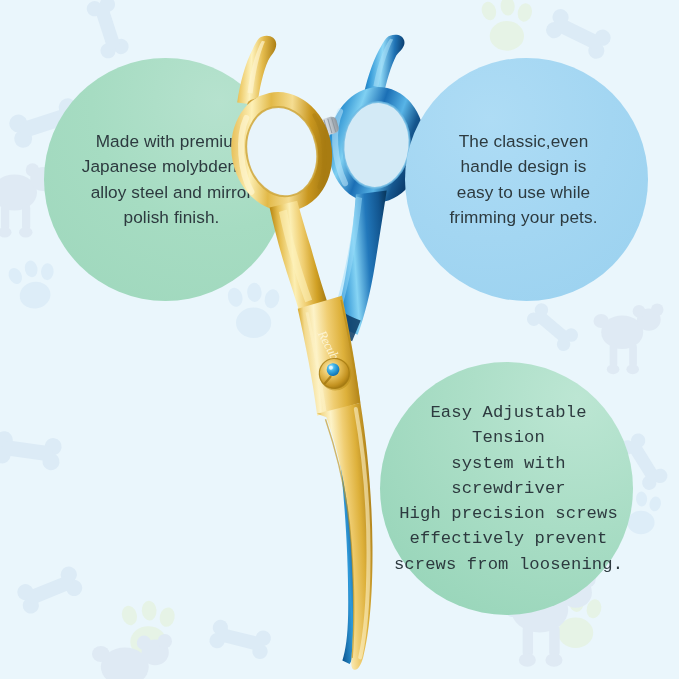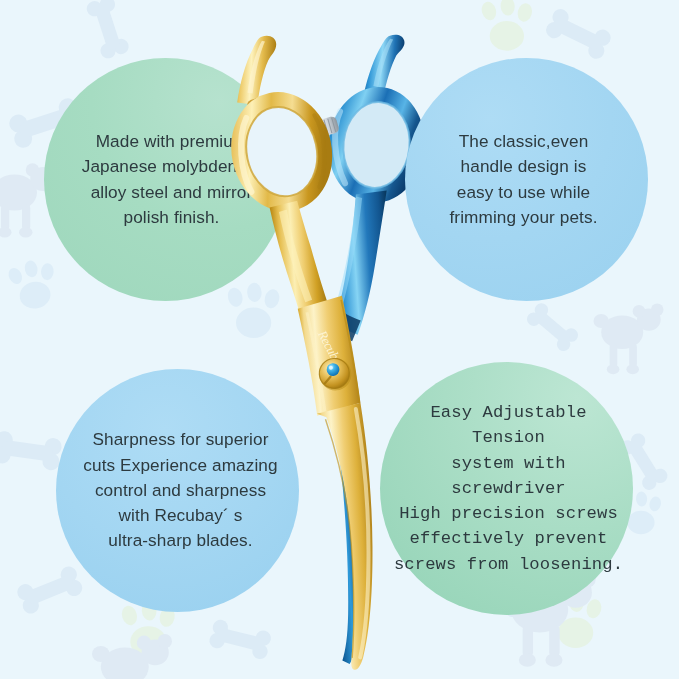--- a/index.html
+++ b/index.html
@@ -374,27 +374,20 @@
     </g>
   </svg>
 
   <div class="feature-bubble" id="bubble-handle">
     <div class="bubble-text">The classic,even
 handle design is
 easy to use while
 frimming your pets.</div>
   </div>
 
-  <div class="feature-bubble" id="bubble-sharpness">
-    <div class="bubble-text">Sharpness for superior
-cuts Experience amazing
-control and sharpness
-with Recubay´ s
-ultra-sharp blades.</div>
-  </div>
 
   <div class="feature-bubble" id="bubble-tension">
     <div class="bubble-text">Easy Adjustable Tension
 system with screwdriver
 High precision screws
 effectively prevent
 screws from loosening.</div>
   </div>
 
 </div>

